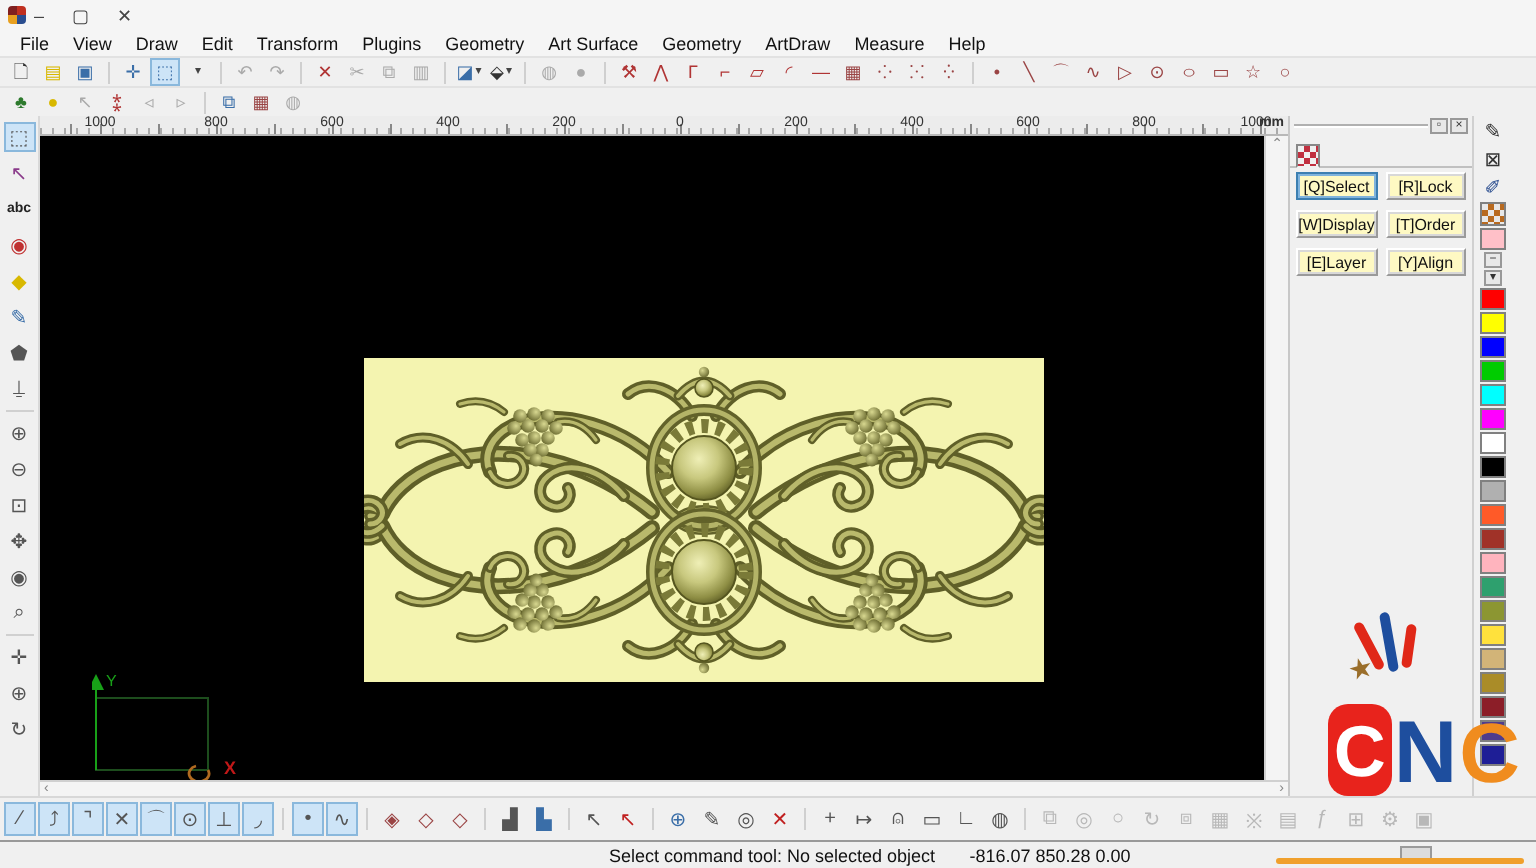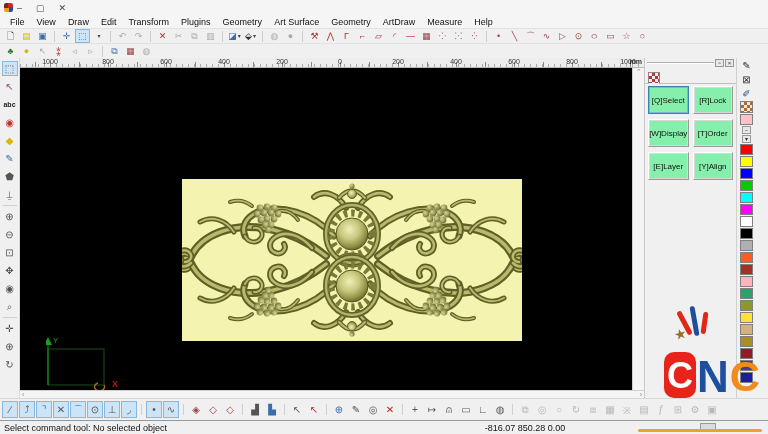--- a/index.html
+++ b/index.html
@@ -69,39 +69,39 @@
   .panel { width:92px; background:#f0f0f0; border-left:1px solid #c8c8c8; font-size:9px; position:relative; }
   .panel-top { height:10px; display:flex; align-items:center; padding:0 2px; gap:1px; }
   .panel-top .groove { flex:1; height:2px; border-top:1px solid #b0b0b0; border-bottom:1px solid #fff; }
   .mini-btn { width:9px; height:8px; border:1px solid #999; background:#e8e8e8; font-size:6px; line-height:6px; text-align:center; color:#333; }
   .panel-tab { height:16px; display:flex; align-items:flex-end; border-bottom:1px solid #c0c0c0; padding-left:3px; }
   .tab-icon { width:12px; height:12px; border:1px solid #888; background:repeating-conic-gradient(#c03040 0 25%, #f0f0f0 0 50%); background-size:6px 6px; margin-bottom:-1px; border-bottom:1px solid #f0f0f0; }
   .panel-form { padding:5px 3px 4px 3px; display:grid; grid-template-columns:auto 42px; gap:4px 2px; align-items:center; }
   .panel-form label { color:#111; }
   .panel-form input { width:42px; height:12px; border:1px solid #7a7a7a; font-size:9px; text-align:right; padding-right:2px; font-family:"Liberation Sans",sans-serif; background:#fff; }
   .panel-btns { display:grid; grid-template-columns:1fr 1fr; gap:5px 4px; padding:2px 3px; }
-  .pbtn { height:28px; font-size:8px; background:#86efac; border:1px solid #9a9a9a; border-top-color:#fff; border-left-color:#fff; box-shadow:0 0 0 1px #d8d8d8 inset; display:flex; align-items:center; justify-content:center; color:#111; }
+  .pbtn { height:14px; font-size:8px; background:#fef9c3; border:1px solid #9a9a9a; border-top-color:#fff; border-left-color:#fff; box-shadow:0 0 0 1px #d8d8d8 inset; display:flex; align-items:center; justify-content:center; color:#111; }
   .pbtn.focused { border:1px solid #3c7fb1; box-shadow:0 0 0 1px #7fb3dd inset; }
 
   
   .strip { width:20px; background:#f0f0f0; border-left:1px solid #d0d0d0; display:flex; flex-direction:column; align-items:center; padding-top:1px; gap:1px; }
   .strip .sicon { width:14px; height:13px; display:flex; align-items:center; justify-content:center; font-size:10px; color:#333; }
   .checker { width:13px; height:12px; border:1px solid #808080; background:repeating-conic-gradient(#b86a20 0 25%, #e8e8e8 0 50%); background-size:6px 6px; }
   .sw { width:13px; height:11px; border:1px solid #808080; }
   .strip .mini2 { display:flex; flex-direction:column; gap:1px; }
 
   
   .bottombar { height:22px; background:#f0f0f0; border-top:1px solid #d8d8d8; display:flex; align-items:center; padding-left:2px; gap:1px; }
   .bbtn { width:16px; height:17px; display:flex; align-items:center; justify-content:center; font-size:10px; color:#555; }
   .bbtn.active { background:#cde4f7; border:1px solid #8ab8dc; }
   .bbtn.red { color:#c02020; }
   .bbtn.grayed { color:#b8b8b8; }
 
   
-  .statusbar { height:14px; background:#f0f0f0; border-top:1px solid #999; font-size:9px; display:flex; align-items:center; padding-left:4px; position:relative; color:#111; }
+  .statusbar { height:14px; background:#f0f0f0; border-top:1px solid #999; font-size:9px; display:flex; align-items:center; padding-left:4px; position:relative; color:#111;justify-content:center; }
   .coords { position:absolute; left:455px; width:140px; text-align:center; }
   .status-box { position:absolute; left:700px; top:2px; width:16px; height:9px; border:1px solid #9a9a9a; background:#dcdcdc; }
 
   
   .watermark { position:absolute; right:0; bottom:0; width:140px; height:104px; z-index:50; pointer-events:none; }
   .cnc { position:absolute; right:8px; bottom:36px; display:flex; align-items:flex-end; }
   .cnc .c1 { background:#e8231c; color:#fff; font-weight:bold; font-size:36px; line-height:1; padding:6px 3px 4px 3px; border-radius:10px; }
   .cnc .n  { color:#1e4e9e; font-weight:bold; font-size:44px; line-height:0.95; margin:0 1px; position:relative; }
   .cnc .c2 { color:#f08c1e; font-weight:bold; font-size:42px; line-height:1; }
   .feather { position:absolute; width:5px; border-radius:3px; }

